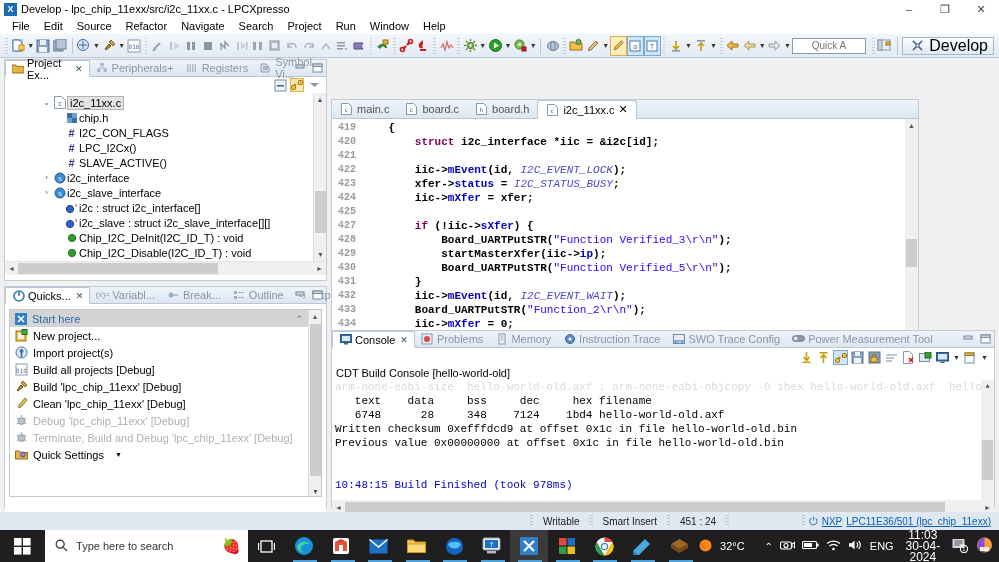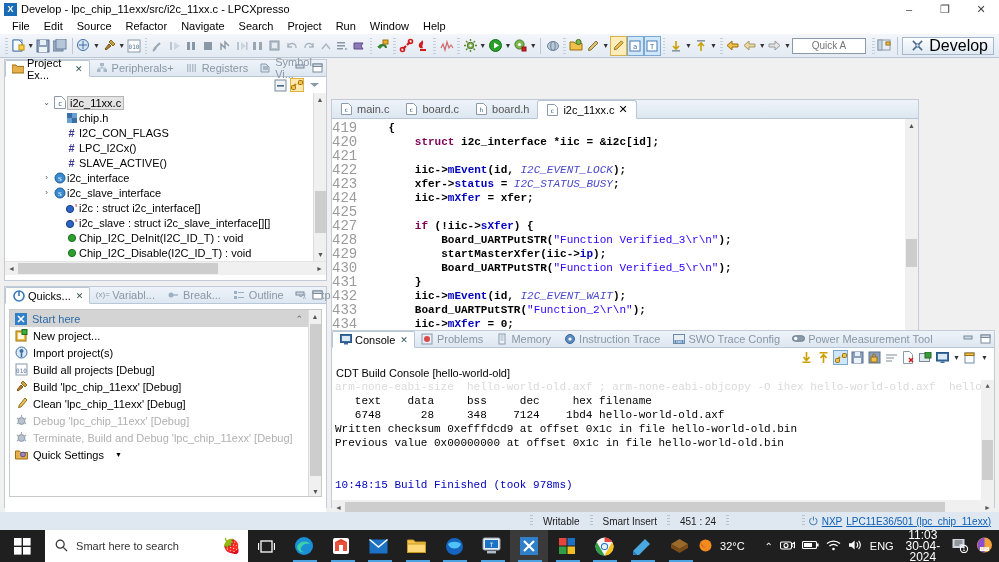--- a/index.html
+++ b/index.html
@@ -120,21 +120,21 @@
   #editorpanel { left:331px; top:59px; width:588px; height:266px;margin-top:40px; }
   .etabbar { height:19px; background:linear-gradient(#eef3f9,#dde7f1); display:flex;
      align-items:flex-end; border-bottom:1px solid #b9c6d6; position:relative; }
   .etab { display:flex; align-items:center; gap:4px; height:19px; padding:0 8px;
      font-size:11px; color:#555; }
   .etab.active { background:#fff; color:#000; border:1px solid #b9c6d6;
      border-bottom:1px solid #fff; margin-bottom:-1px; border-radius:3px 3px 0 0; }
   .code-area { position:relative; height:225px; background:#fff; overflow:hidden; }
   .code-row { height:14px; display:flex; font-family:"Liberation Mono", monospace;
      font-size:11px; line-height:14px; white-space:pre; }
-  .ln { width:30px; text-align:right; padding-right:6px; color:#9b9b9b; font-size:14px;}
+  .ln { width:30px; text-align:right; padding-right:6px; color:#9b9b9b; font-size:10px;font-weight:bold;}
   .kw { color:#7f0055; font-weight:bold; }
   .ty { color:#000; font-weight:bold; }
   .mem { color:#0000c0; font-weight:bold; }
   .en { color:#4848c8; font-style:italic; }
   .str { color:#2a00ff; }
   .cmt { color:#3f7f5f; }
   .ehs { height:14px; background:#f0f0f0; display:flex; align-items:center;
      border-top:1px solid #dfdfdf; }
   .evscroll { position:absolute; right:0; top:0; width:13px; height:225px; background:#f0f0f0;}
 
@@ -1097,21 +1097,21 @@
           <rect x="9" y="9" width="7.6" height="7.6" fill="#fff"></rect>
         </svg>
     </div>
     <div class="searchbox">
       <span>
         <svg width="13" height="13" viewBox="0 0 13 13">
             <circle cx="5.2" cy="5.2" r="4" fill="none" stroke="#333" stroke-width="1.2"></circle>
             <path d="M8.3 8.3L12 12" stroke="#333" stroke-width="1.2"></path>
           </svg>
       </span>
-      <span>Smart here to search</span>
+      <span>Type here to search</span>
       <span style="position:absolute;right:6px;font-size:15px">🍓</span>
     </div>
     <div class="tb-ico">
       <svg width="17" height="15" viewBox="0 0 17 15">
           <rect x="3" y="2" width="11" height="11" fill="none" stroke="#fff" stroke-width="1.3"></rect>
           <path d="M0.5 4v7M16.5 4v7" stroke="#fff" stroke-width="1.3"></path>
         </svg>
     </div>
     <div class="tb-ico run">
       <svg width="20" height="20" viewBox="0 0 20 20">

